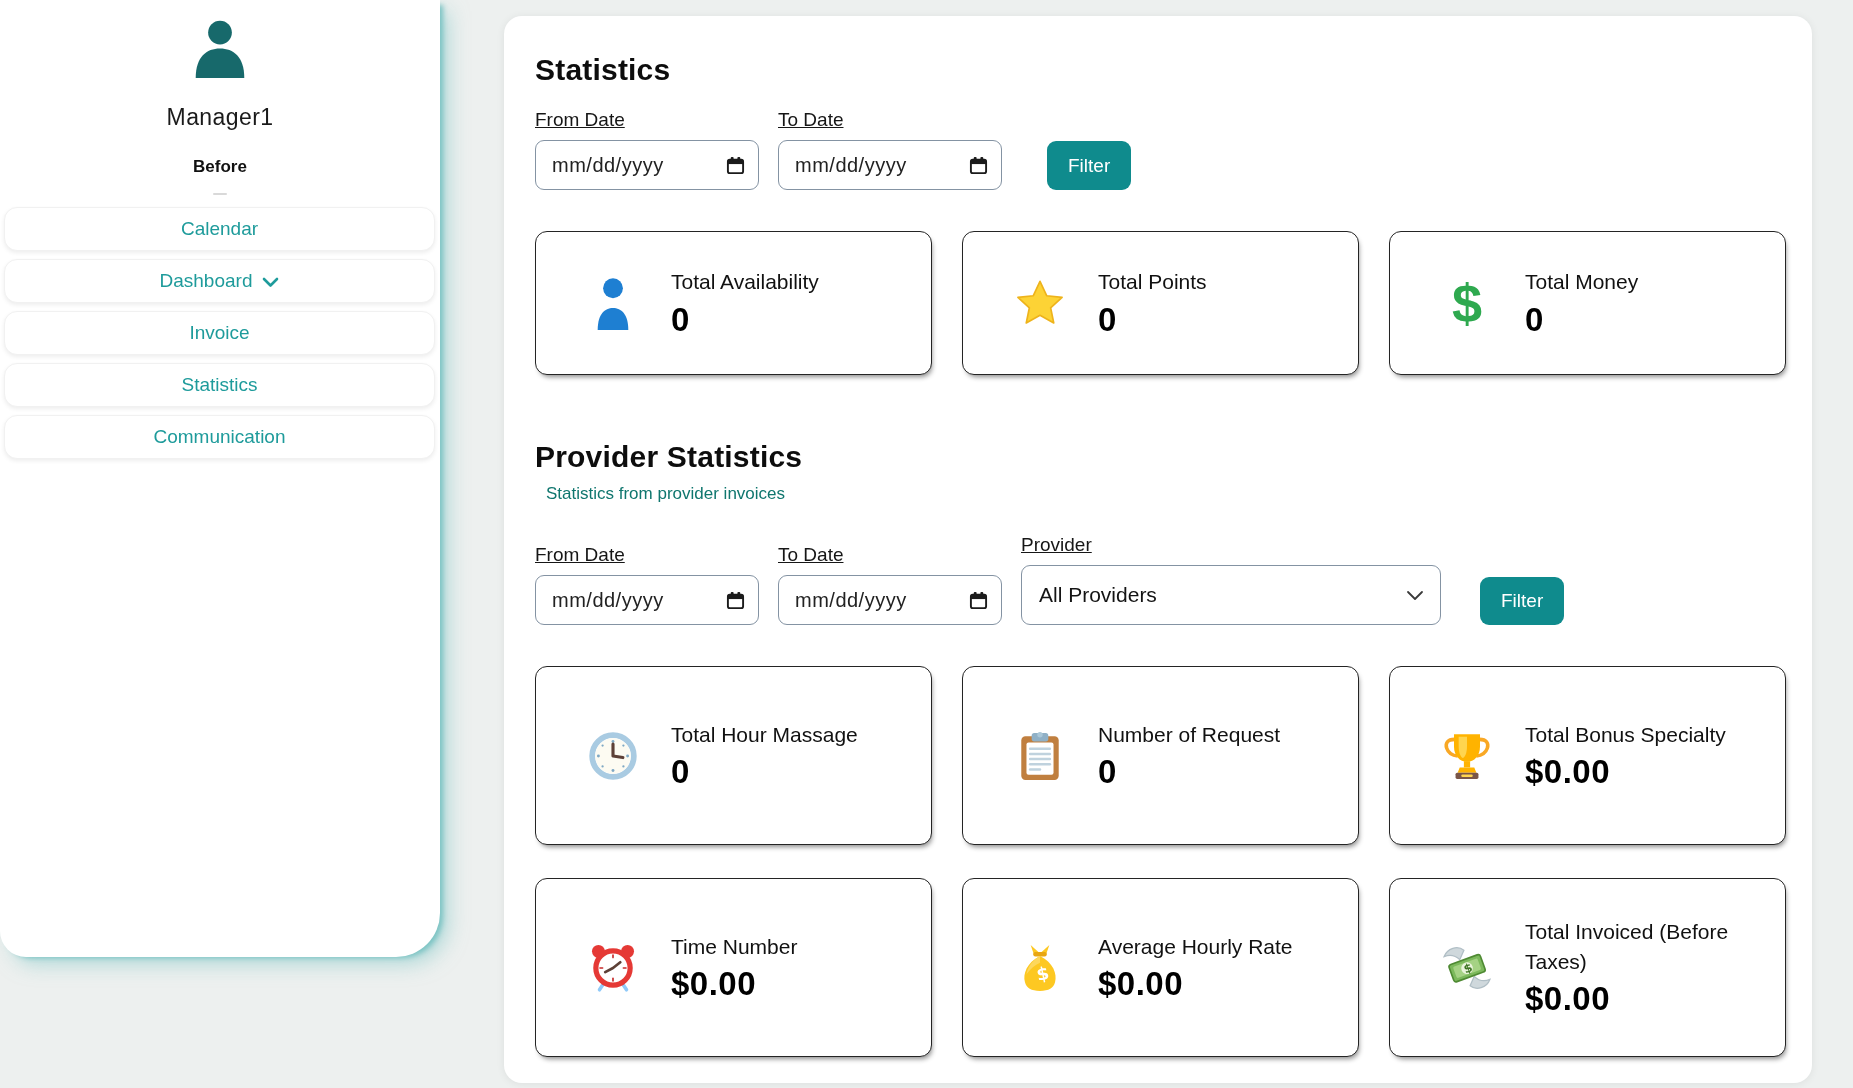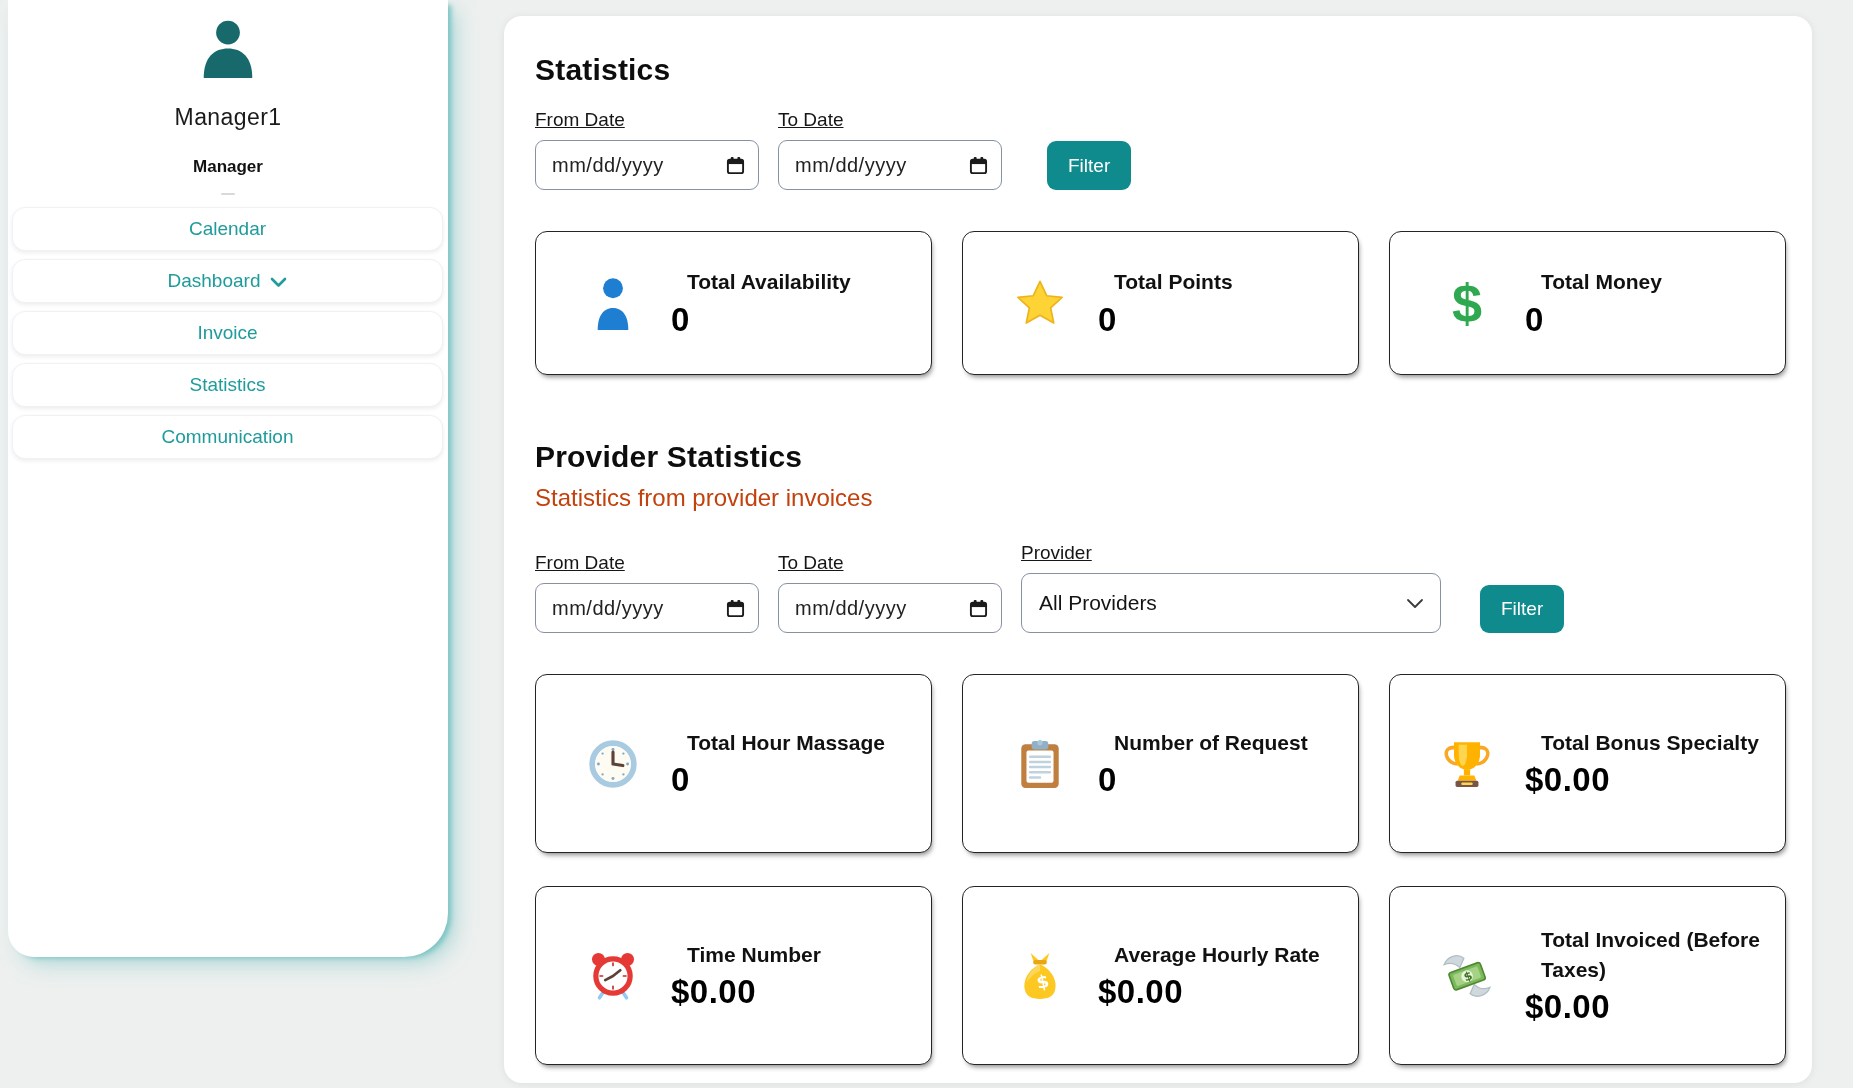--- a/index.html
+++ b/index.html
@@ -7,21 +7,21 @@
   body {
     position:relative;
     background:#edf0ef;
     font-family:"Liberation Sans", sans-serif;
     color:#141414;
     overflow:hidden;
   }
 
   
   .sidebar {
-    position:absolute; left:8px; top:0;
+    position:absolute; left:0; top:0;
     width:440px; height:957px;
     background:#ffffff;
     border-radius:0 0 44px 26px;
     box-shadow: 5px 3px 5px -2px #7cc4c4, 10px 9px 20px -2px rgba(124,196,196,.55);
     z-index:3;
     text-align:center;
   }
   .avatar-wrap { padding-top:16px; }
   .user-name { margin-top:22px; font-size:23px; font-weight:400; color:#1a1a1a; letter-spacing:.4px; }
   .user-role { margin-top:26px; font-size:17px; font-weight:700; color:#111; }
@@ -48,21 +48,21 @@
   .main-panel {
     position:absolute; left:504px; top:16px;
     width:1308px; height:1067px;
     background:#ffffff;
     border-radius:18px;
     box-shadow:0 1px 8px rgba(0,0,0,.07);
     z-index:2;
     padding:37px 0 0 31px;
   }
   .section-title { font-size:30px; font-weight:800; color:#0d0d0d; letter-spacing:.2px; }
-  .section-sub { margin-top:10px; font-size:24px; color:#c2410c; }
+  .section-sub { margin-top:10px; font-size:17px; color:#0f766e;margin-left:11px; }
 
   .filter-row { display:flex; align-items:flex-end; margin-top:22px; }
   .field { margin-right:19px; }
   .field-label { font-size:19px; color:#161616; margin-bottom:9px;text-decoration:underline; }
   .date-input {
     width:224px; height:50px;
     border:1px solid #8493a3;
     border-radius:9px;
     display:flex; align-items:center; justify-content:space-between;
     padding:0 13px 0 16px;
@@ -101,38 +101,38 @@
     border-radius:12px;
     background:#fff;
     box-shadow:2px 4px 5px -2px rgba(0,0,0,.45);
     display:flex; align-items:center;
     padding-left:51px; gap:32px;
     height:144px;
   }
   .cards-grid.provider .stat-card { height:179px; }
   .icon-box { width:52px; min-width:52px; height:56px; display:flex; align-items:center; justify-content:center; }
   .stat-body { }
-  .stat-title { font-size:21px; font-weight:700; color:#111; line-height:1.4; max-width:237px;margin-left:16px; }
+  .stat-title { font-size:21px; font-weight:400; color:#111; line-height:1.4; max-width:237px; }
   .stat-value { font-size:33px; font-weight:800; color:#000; margin-top:4px; letter-spacing:.5px; }
   .dollar-glyph { font-size:54px; font-weight:700; color:#2ea94f; line-height:1; }
 
   .panel-gap { height:65px; }
 </style>
 </head>
 <body>
 
 <aside class="sidebar">
   <div class="avatar-wrap">
     <svg width="62" height="62" viewBox="0 0 24 24">
       <circle cx="12" cy="6.4" r="4.6" fill="#17696b"></circle>
       <path d="M2.6 24 C2.6 15.8 6.8 12.6 12 12.6 C17.2 12.6 21.4 15.8 21.4 24 Z" fill="#17696b"></path>
     </svg>
   </div>
   <div class="user-name">Manager1</div>
-  <div class="user-role">Manager</div>
+  <div class="user-role">Before</div>
   <div class="divider-dash"></div>
 
   <nav class="nav">
     <div class="nav-item">
       <span>Calendar</span>
     </div>
     <div class="nav-item">
       <span>Dashboard</span>
       <svg class="chev-teal" width="17" height="11" viewBox="0 0 17 11">
         <path d="M2 2 L8.5 8.5 L15 2" fill="none" stroke="#1e9b9b" stroke-width="2.6" stroke-linecap="round" stroke-linejoin="round"></path>

